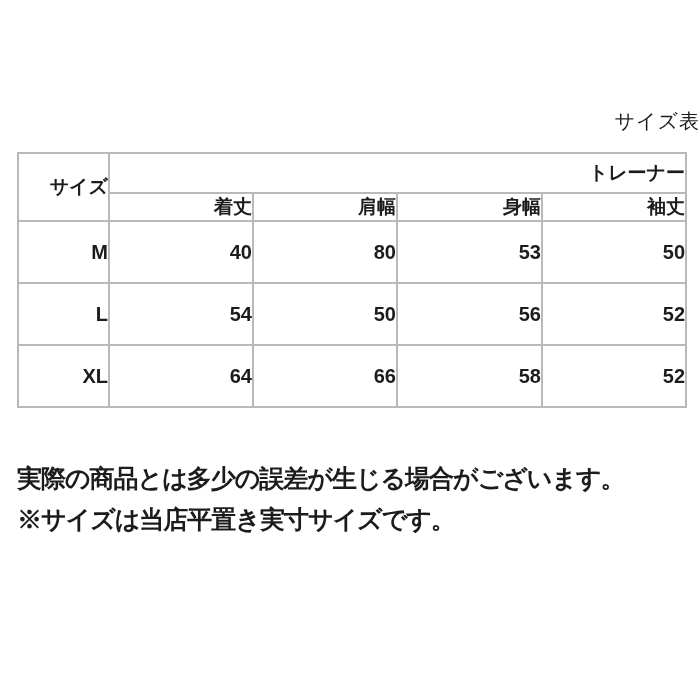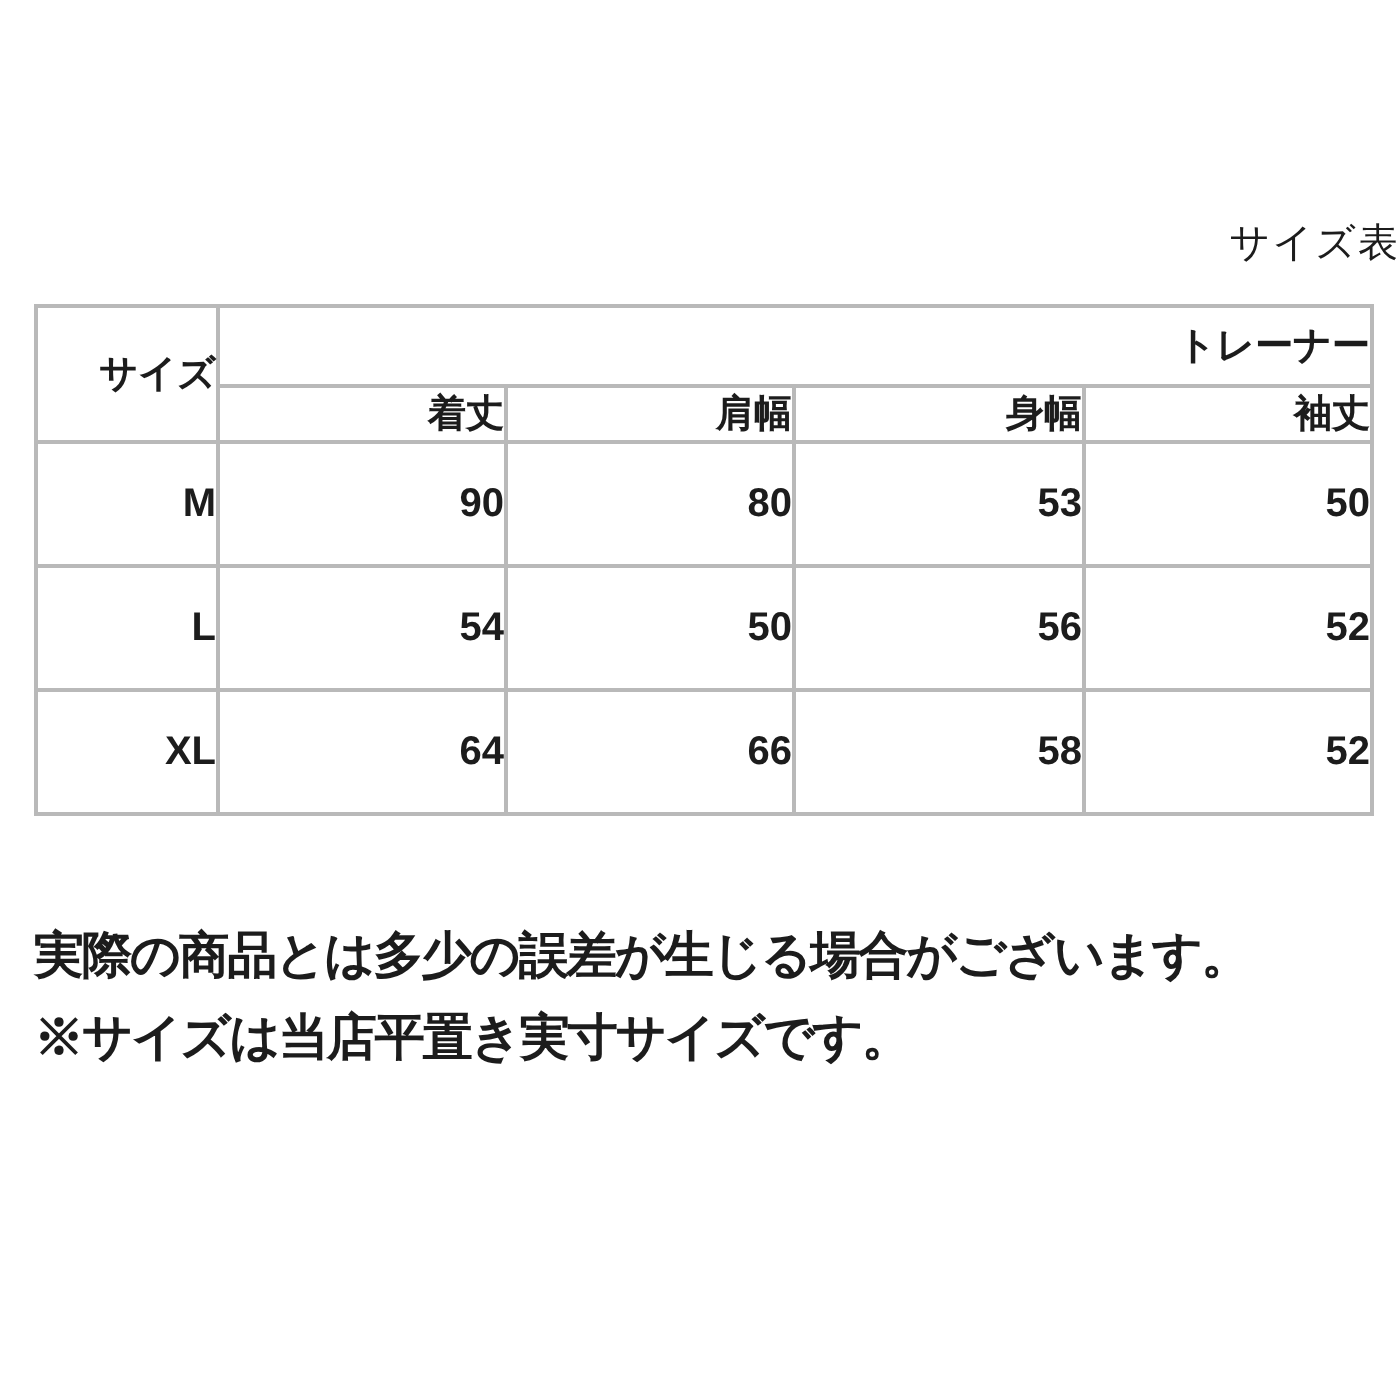--- a/index.html
+++ b/index.html
@@ -87,21 +87,21 @@
         <th colspan="4">トレーナー</th>
       </tr>
       <tr class="hdr-row-2">
         <th>着丈</th>
         <th>肩幅</th>
         <th>身幅</th>
         <th>袖丈</th>
       </tr>
       <tr class="data-row">
         <td>M</td>
-        <td>90</td>
+        <td>40</td>
         <td>80</td>
         <td>53</td>
         <td>50</td>
       </tr>
       <tr class="data-row">
         <td>L</td>
         <td>54</td>
         <td>50</td>
         <td>56</td>
         <td>52</td>

